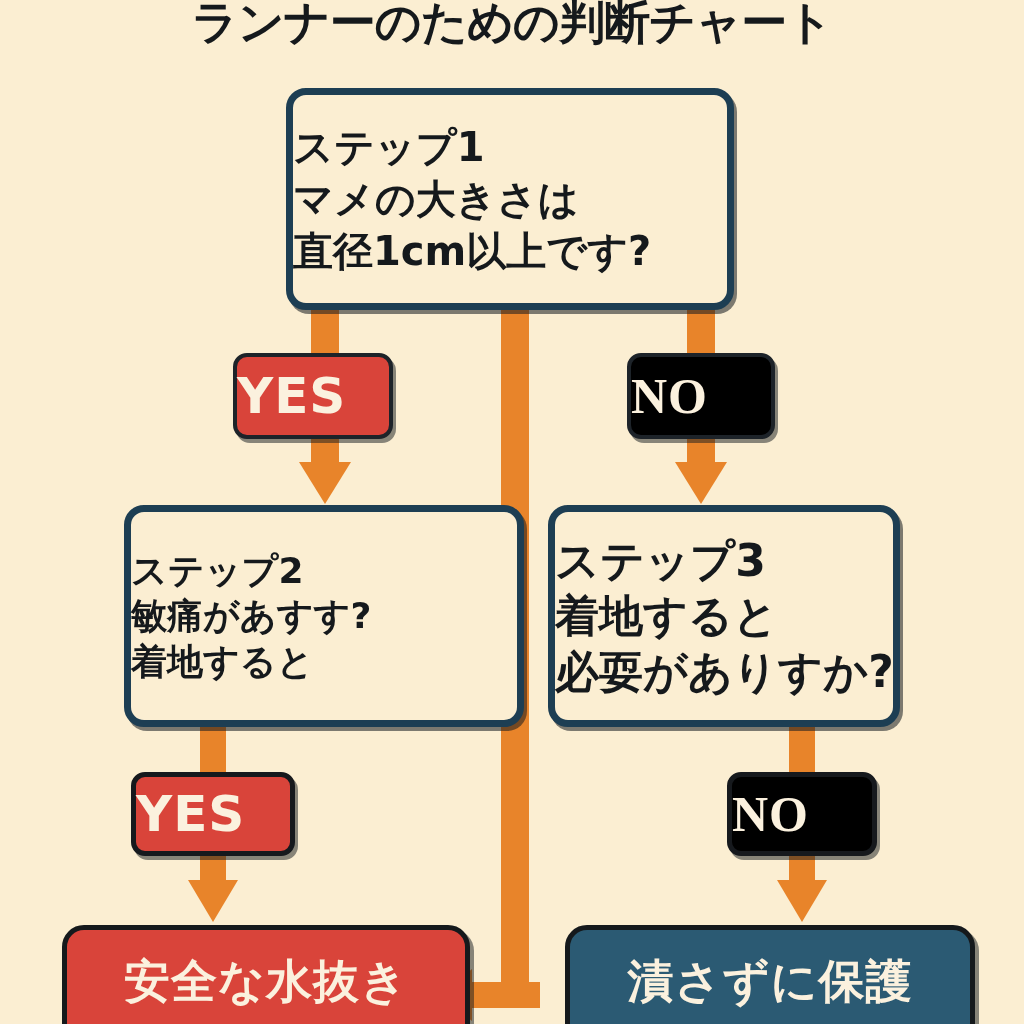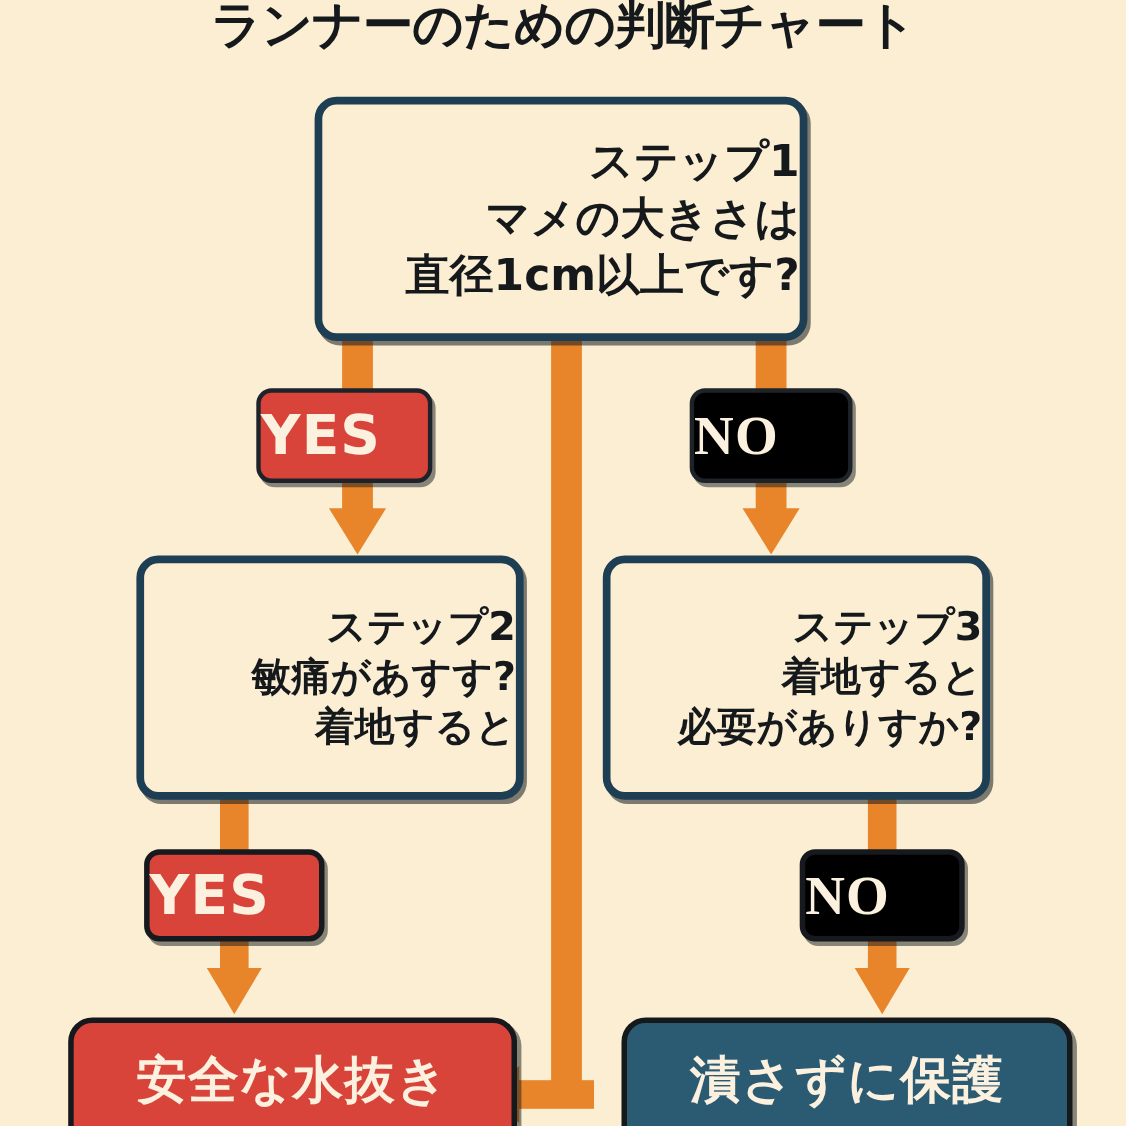--- a/index.html
+++ b/index.html
@@ -47,21 +47,21 @@
   
   .qbox {
     position: absolute;
     box-sizing: border-box;
     background: #fbeed2;
     border: 7px solid #1d3e53;
     border-radius: 20px;
     box-shadow: 3px 4px 0 rgba(20,25,30,0.55);
     display: flex;
     flex-direction: column;
-    align-items: flex-end;
+    align-items: flex-start;
     justify-content: center;
     color: #15191c;
     font-weight: 700;
     text-align: center;
   }
   .qbox .line {
     display: block;
     white-space: nowrap;
   }
 
@@ -69,31 +69,31 @@
     left: 286px;
     top: 88px;
     width: 448px;
     height: 222px;
     font-size: 40px;
     line-height: 1.30;
   }
   #box-step2 {
     left: 124px;
     top: 505px;
-    width: 352px;
+    width: 400px;
     height: 222px;
     font-size: 36px;
     line-height: 1.26;
   }
   #box-step3 {
     left: 548px;
     top: 505px;
     width: 352px;
     height: 222px;
-    font-size: 36px;
+    font-size: 44px;
     line-height: 1.26;
   }
 
   
   .badge {
     position: absolute;
     box-sizing: border-box;
     display: flex;
     align-items: center;
     justify-content: flex-start;

